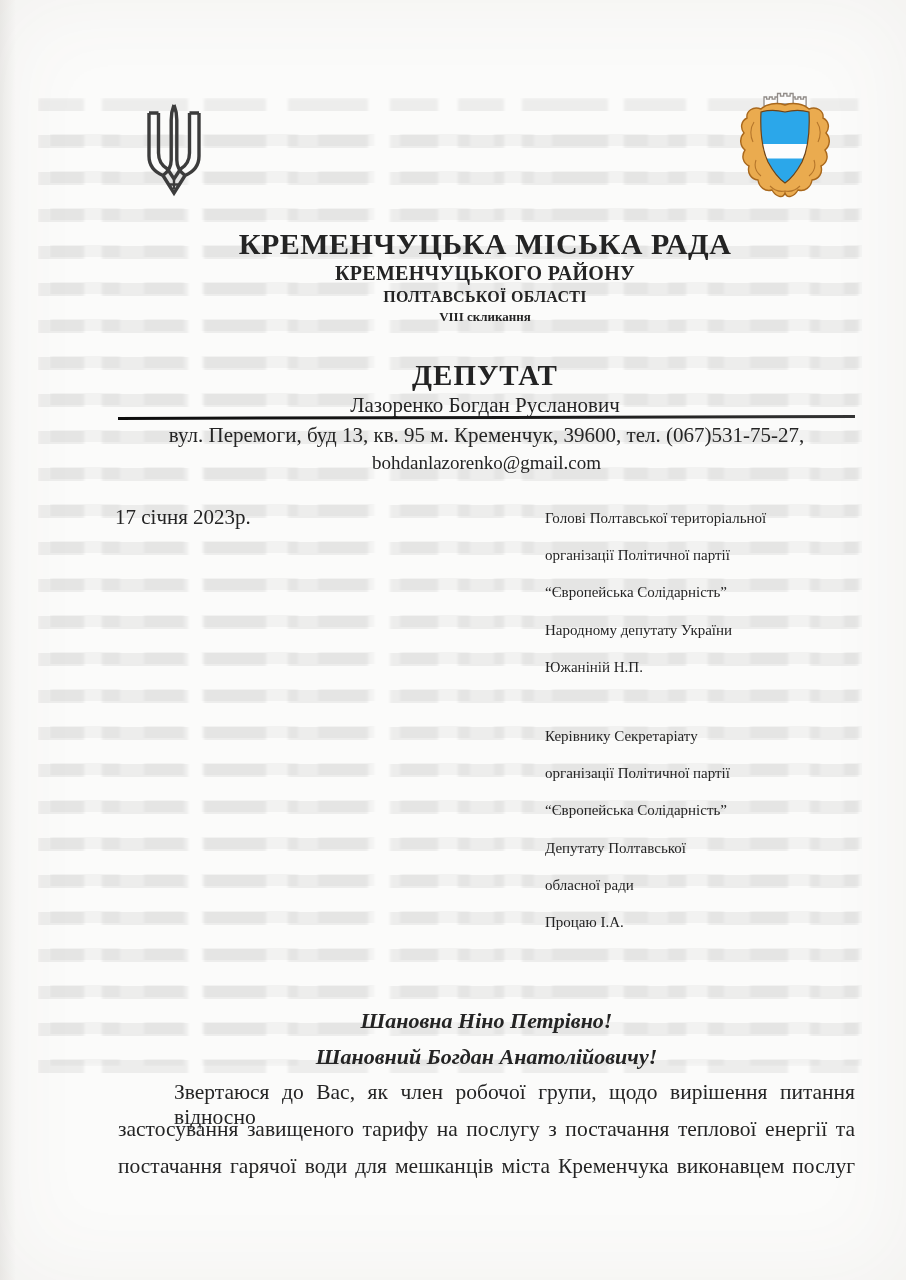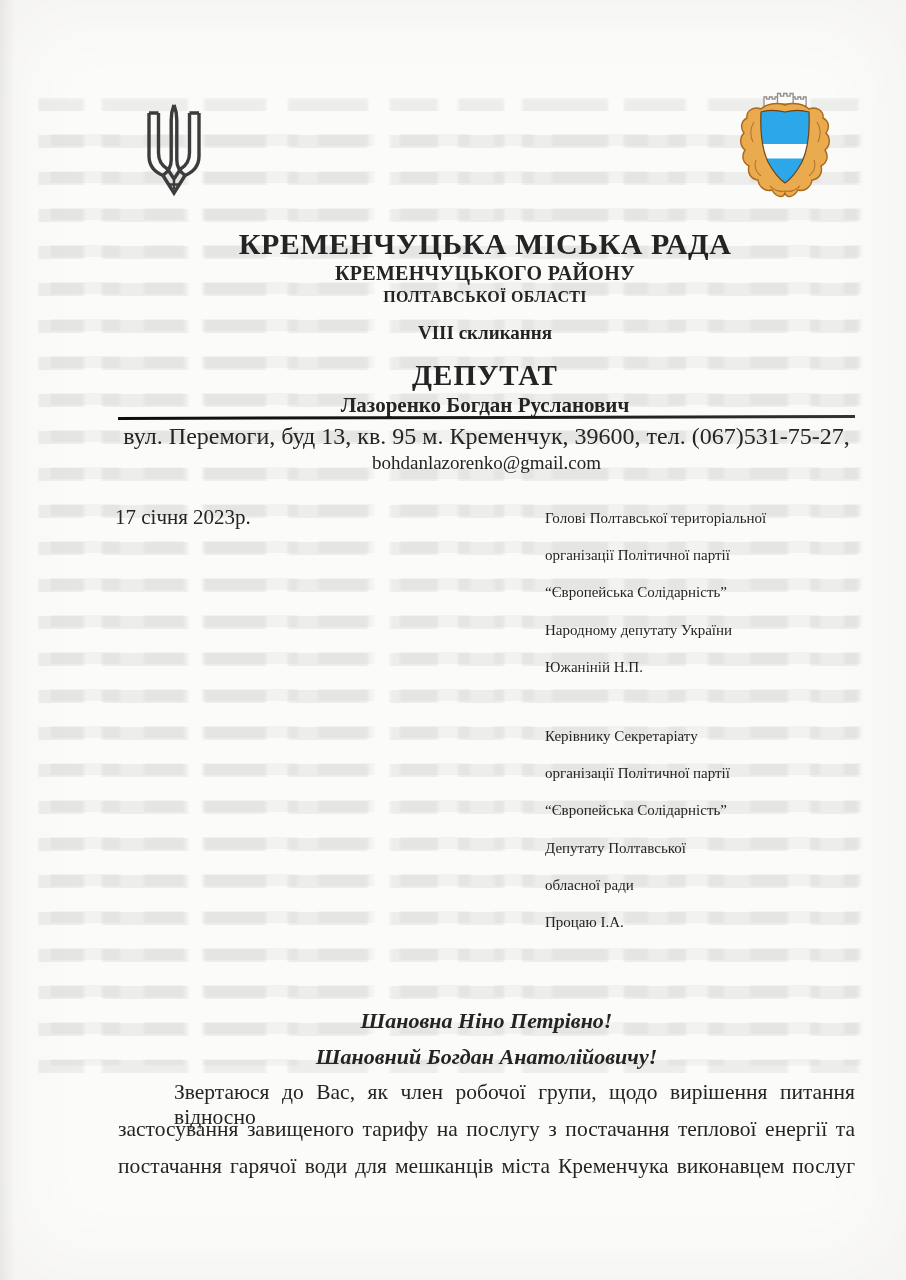--- a/index.html
+++ b/index.html
@@ -52,29 +52,29 @@
   .abs{position:absolute;z-index:1;}
   .centered{left:64px;width:842px;text-align:center;}
   .col{left:118px;width:737px;}
 
   .trident{left:141px;top:100px;width:66px;height:106px;}
   .emblem{left:734px;top:88px;width:102px;height:126px;}
 
   .council{top:227px;font-size:30px;font-weight:bold;letter-spacing:.5px;}
   .district{top:262px;font-size:20px;font-weight:bold;letter-spacing:.3px;}
   .region{top:288px;font-size:16px;font-weight:bold;letter-spacing:.3px;}
-  .convocation{top:322px;font-size:19px;font-weight:bold;}
+  .convocation{top:309px;font-size:13px;font-weight:bold;}
   .position-title{top:359px;font-size:29px;font-weight:bold;letter-spacing:1px;}
-  .deputy-name{top:393px;font-size:21px;font-weight:bold;}
+  .deputy-name{top:393px;font-size:21px;font-weight:normal;}
 
   .rule{left:118px;top:416px;width:737px;height:3px;
     background:linear-gradient(90deg,#0d0d0d,#1c1c1c 60%,#343434);
     transform:rotate(-.15deg);}
 
-  .address{top:423px;font-size:24px;text-align:center;}
+  .address{top:423px;font-size:21px;text-align:center;}
   .email{top:452px;font-size:19px;text-align:center;}
 
   .date{left:115px;top:505px;font-size:21px;}
 
   .recipient{left:545px;font-size:15px;line-height:37.2px;}
   .recipient-1{top:500px;}
   .recipient-2{top:718px;}
 
   .salutation{font-weight:bold;font-style:italic;font-size:22px;text-align:center;}
   .salutation-1{top:1008px;}

